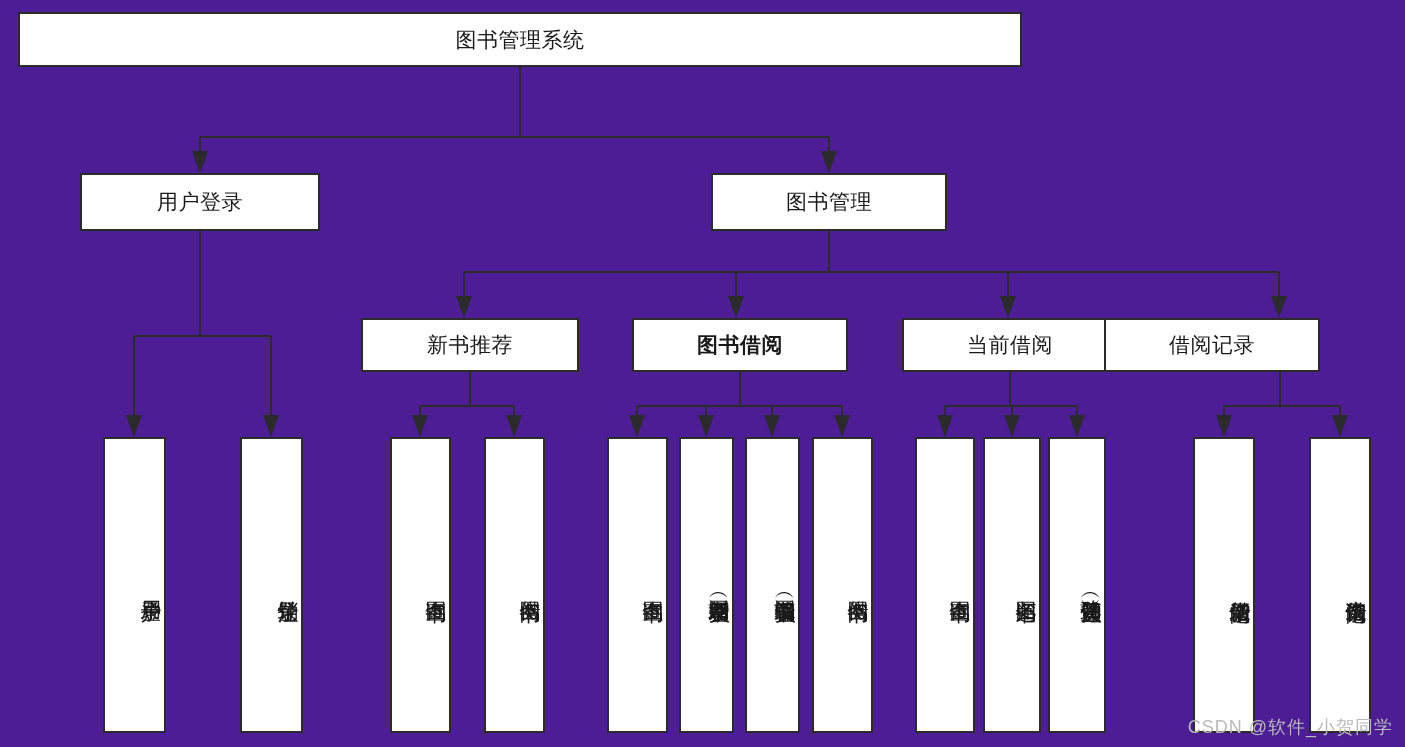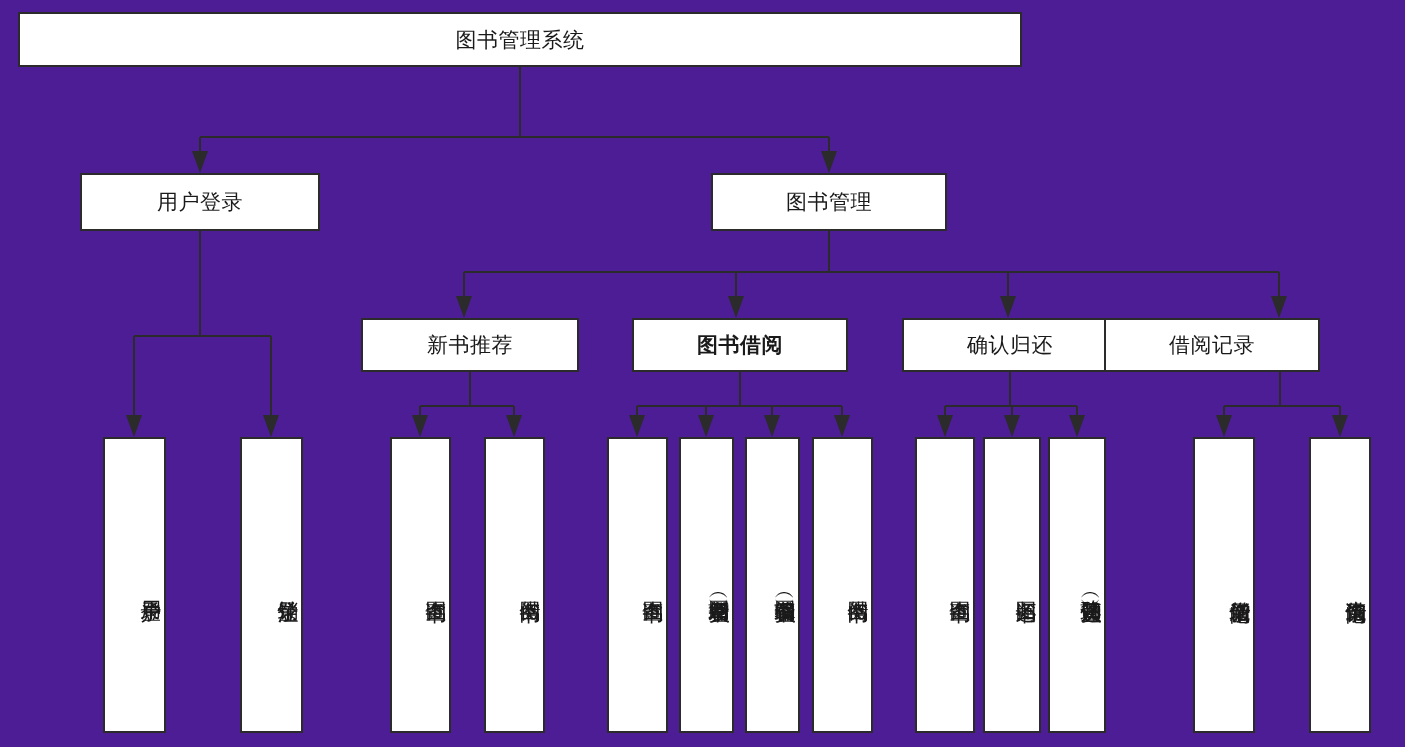--- a/index.html
+++ b/index.html
@@ -148,21 +148,21 @@
       <div class="node-box horizontal" style="left: 711px; top: 173px; width: 236px; height: 58px; justify-content: center;">
         <span class="node-label">图书管理</span>
       </div>
       <div class="node-box horizontal" style="left: 361px; top: 318px; width: 218px; height: 54px;">
         <span class="node-label">新书推荐</span>
       </div>
       <div class="node-box horizontal" style="left: 632px; top: 318px; width: 216px; height: 54px; font-weight: bold;">
         <span class="node-label">图书借阅</span>
       </div>
       <div class="node-box horizontal" style="left: 902px; top: 318px; width: 216px; height: 54px;">
-        <span class="node-label">确认归还</span>
+        <span class="node-label">当前借阅</span>
       </div>
       <div class="node-box horizontal" style="left: 1104px; top: 318px; width: 216px; height: 54px;">
         <span class="node-label">借阅记录</span>
       </div>
       <div class="node-box vertical" style="left: 103px; top: 437px; width: 63px; height: 296px;">
         <span class="node-label">用户登录</span>
       </div>
       <div class="node-box vertical" style="left: 240px; top: 437px; width: 63px; height: 296px;">
         <span class="node-label">注销登录</span>
       </div>
@@ -193,13 +193,14 @@
       <div class="node-box vertical" style="left: 1048px; top: 437px; width: 58px; height: 296px;">
         <span class="node-label">确认归还（管理员）</span>
       </div>
       <div class="node-box vertical" style="left: 1193px; top: 437px; width: 62px; height: 296px;">
         <span class="node-label">新增借阅记录</span>
       </div>
       <div class="node-box vertical" style="left: 1309px; top: 437px; width: 62px; height: 296px;">
         <span class="node-label">查询借阅记录</span>
       </div>
     </div>
+  <div id="watermark">CSDN @软件_小贺同学</div>
 </div>
 
 </body></html>

